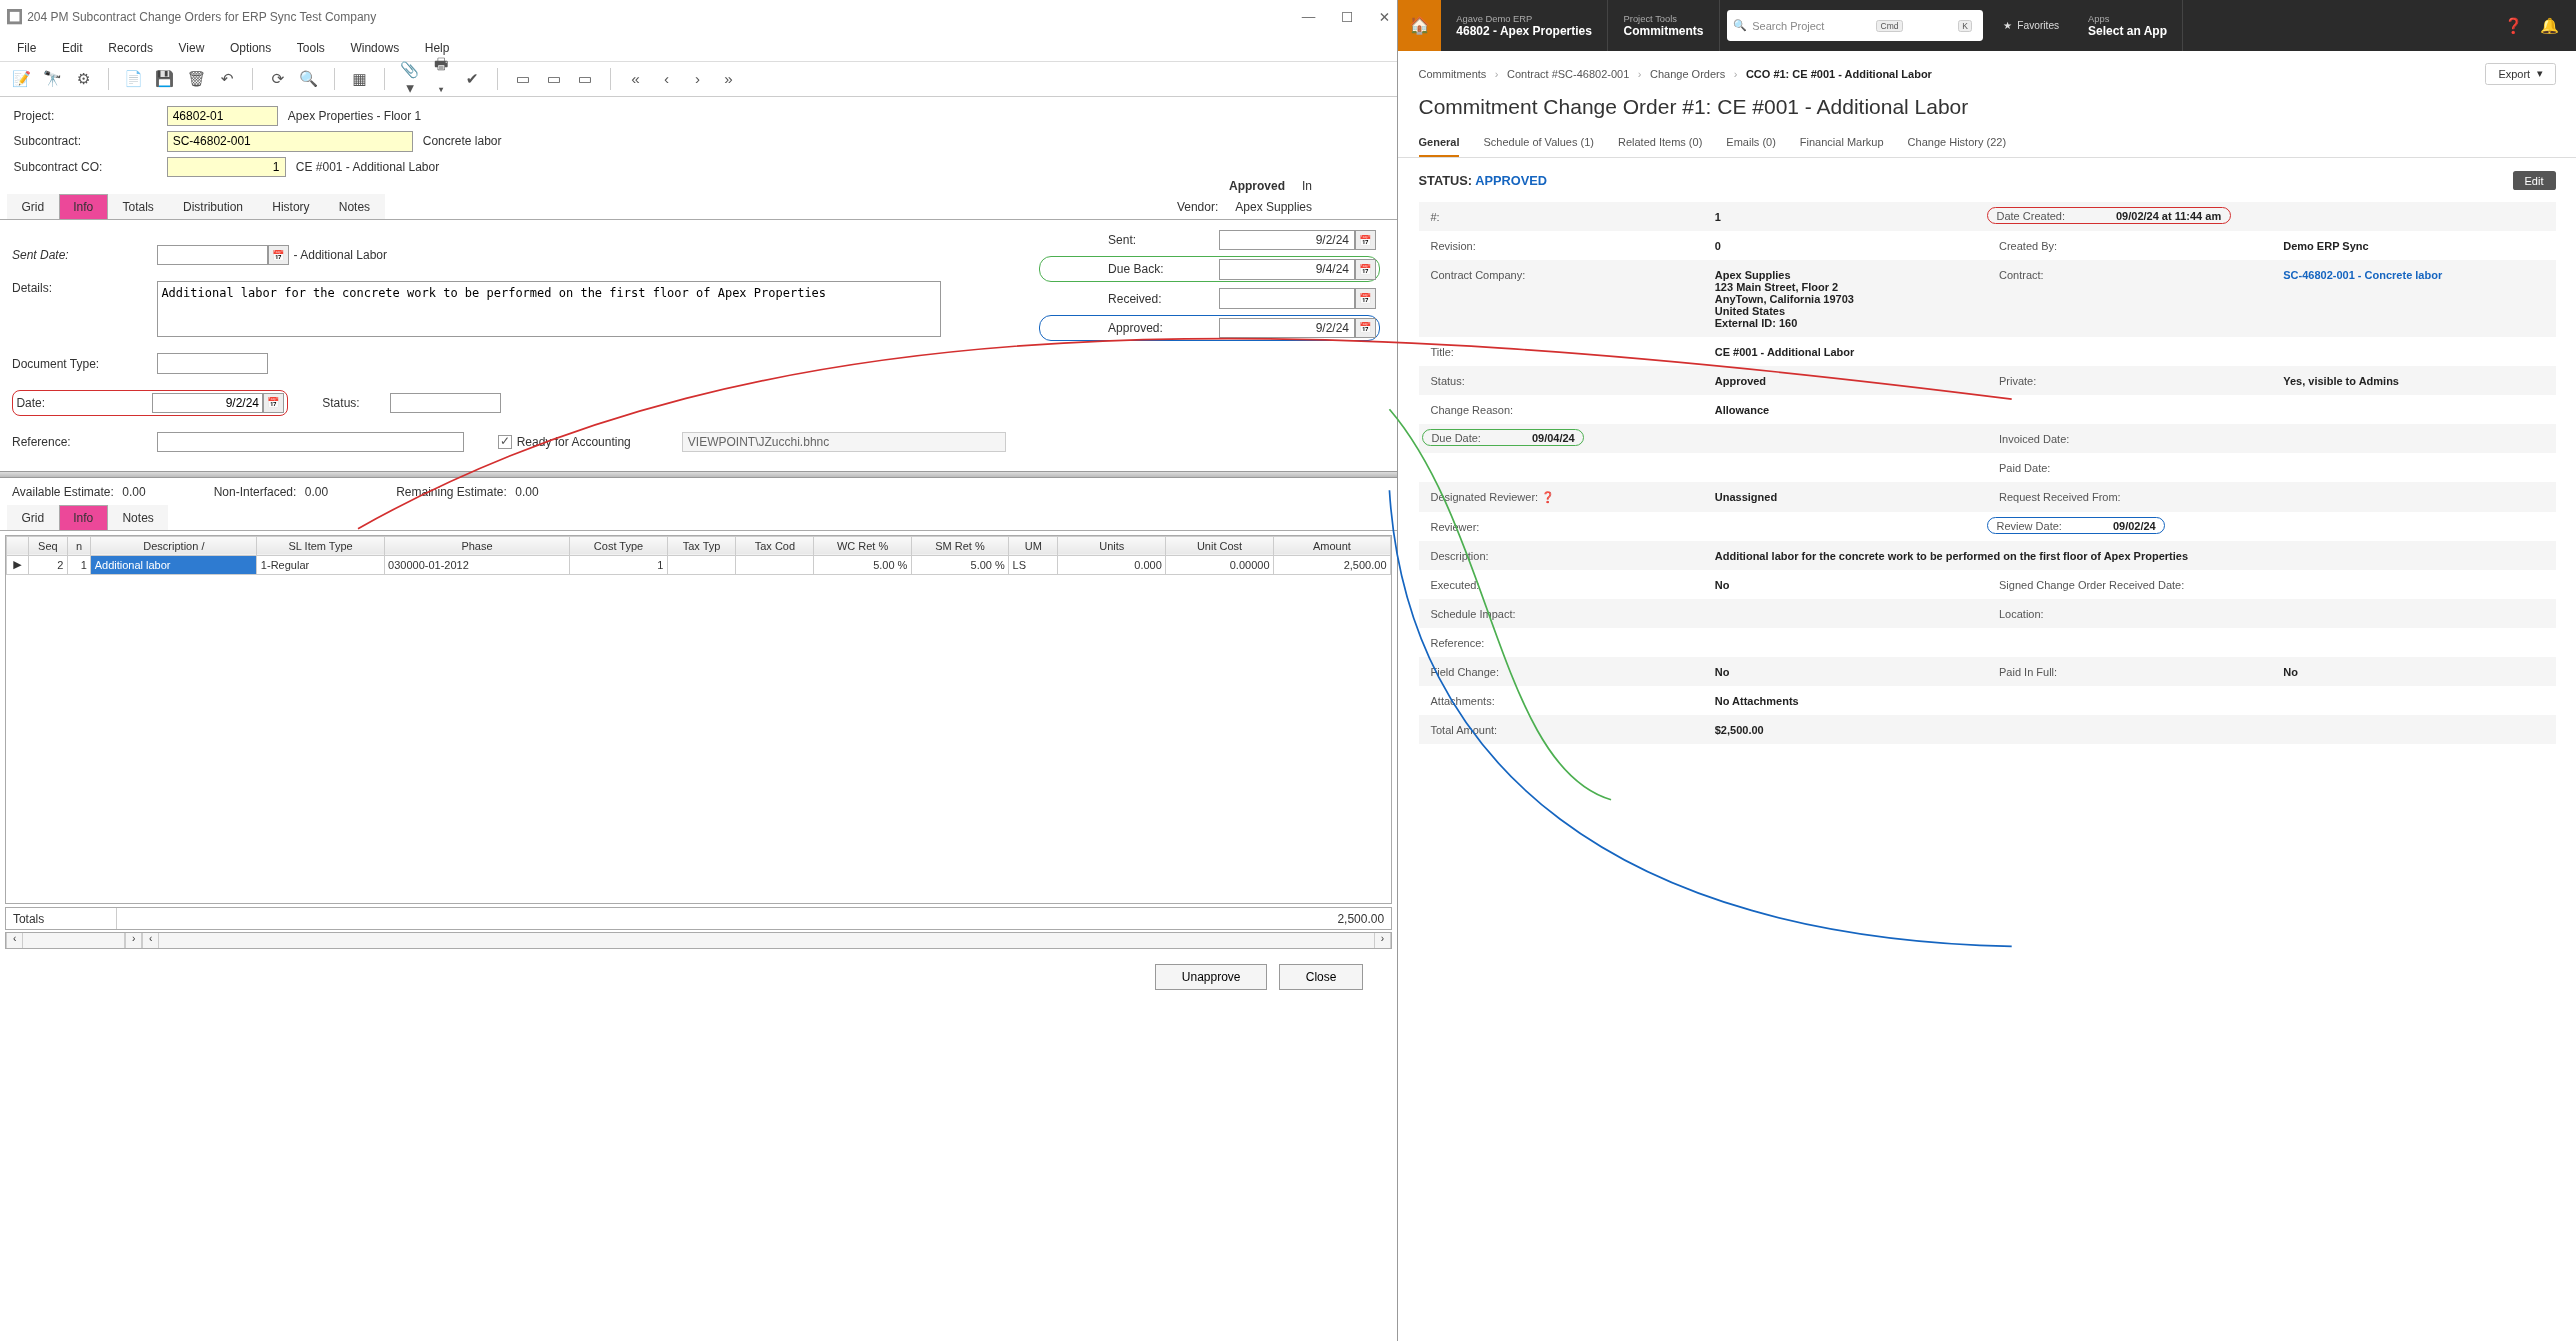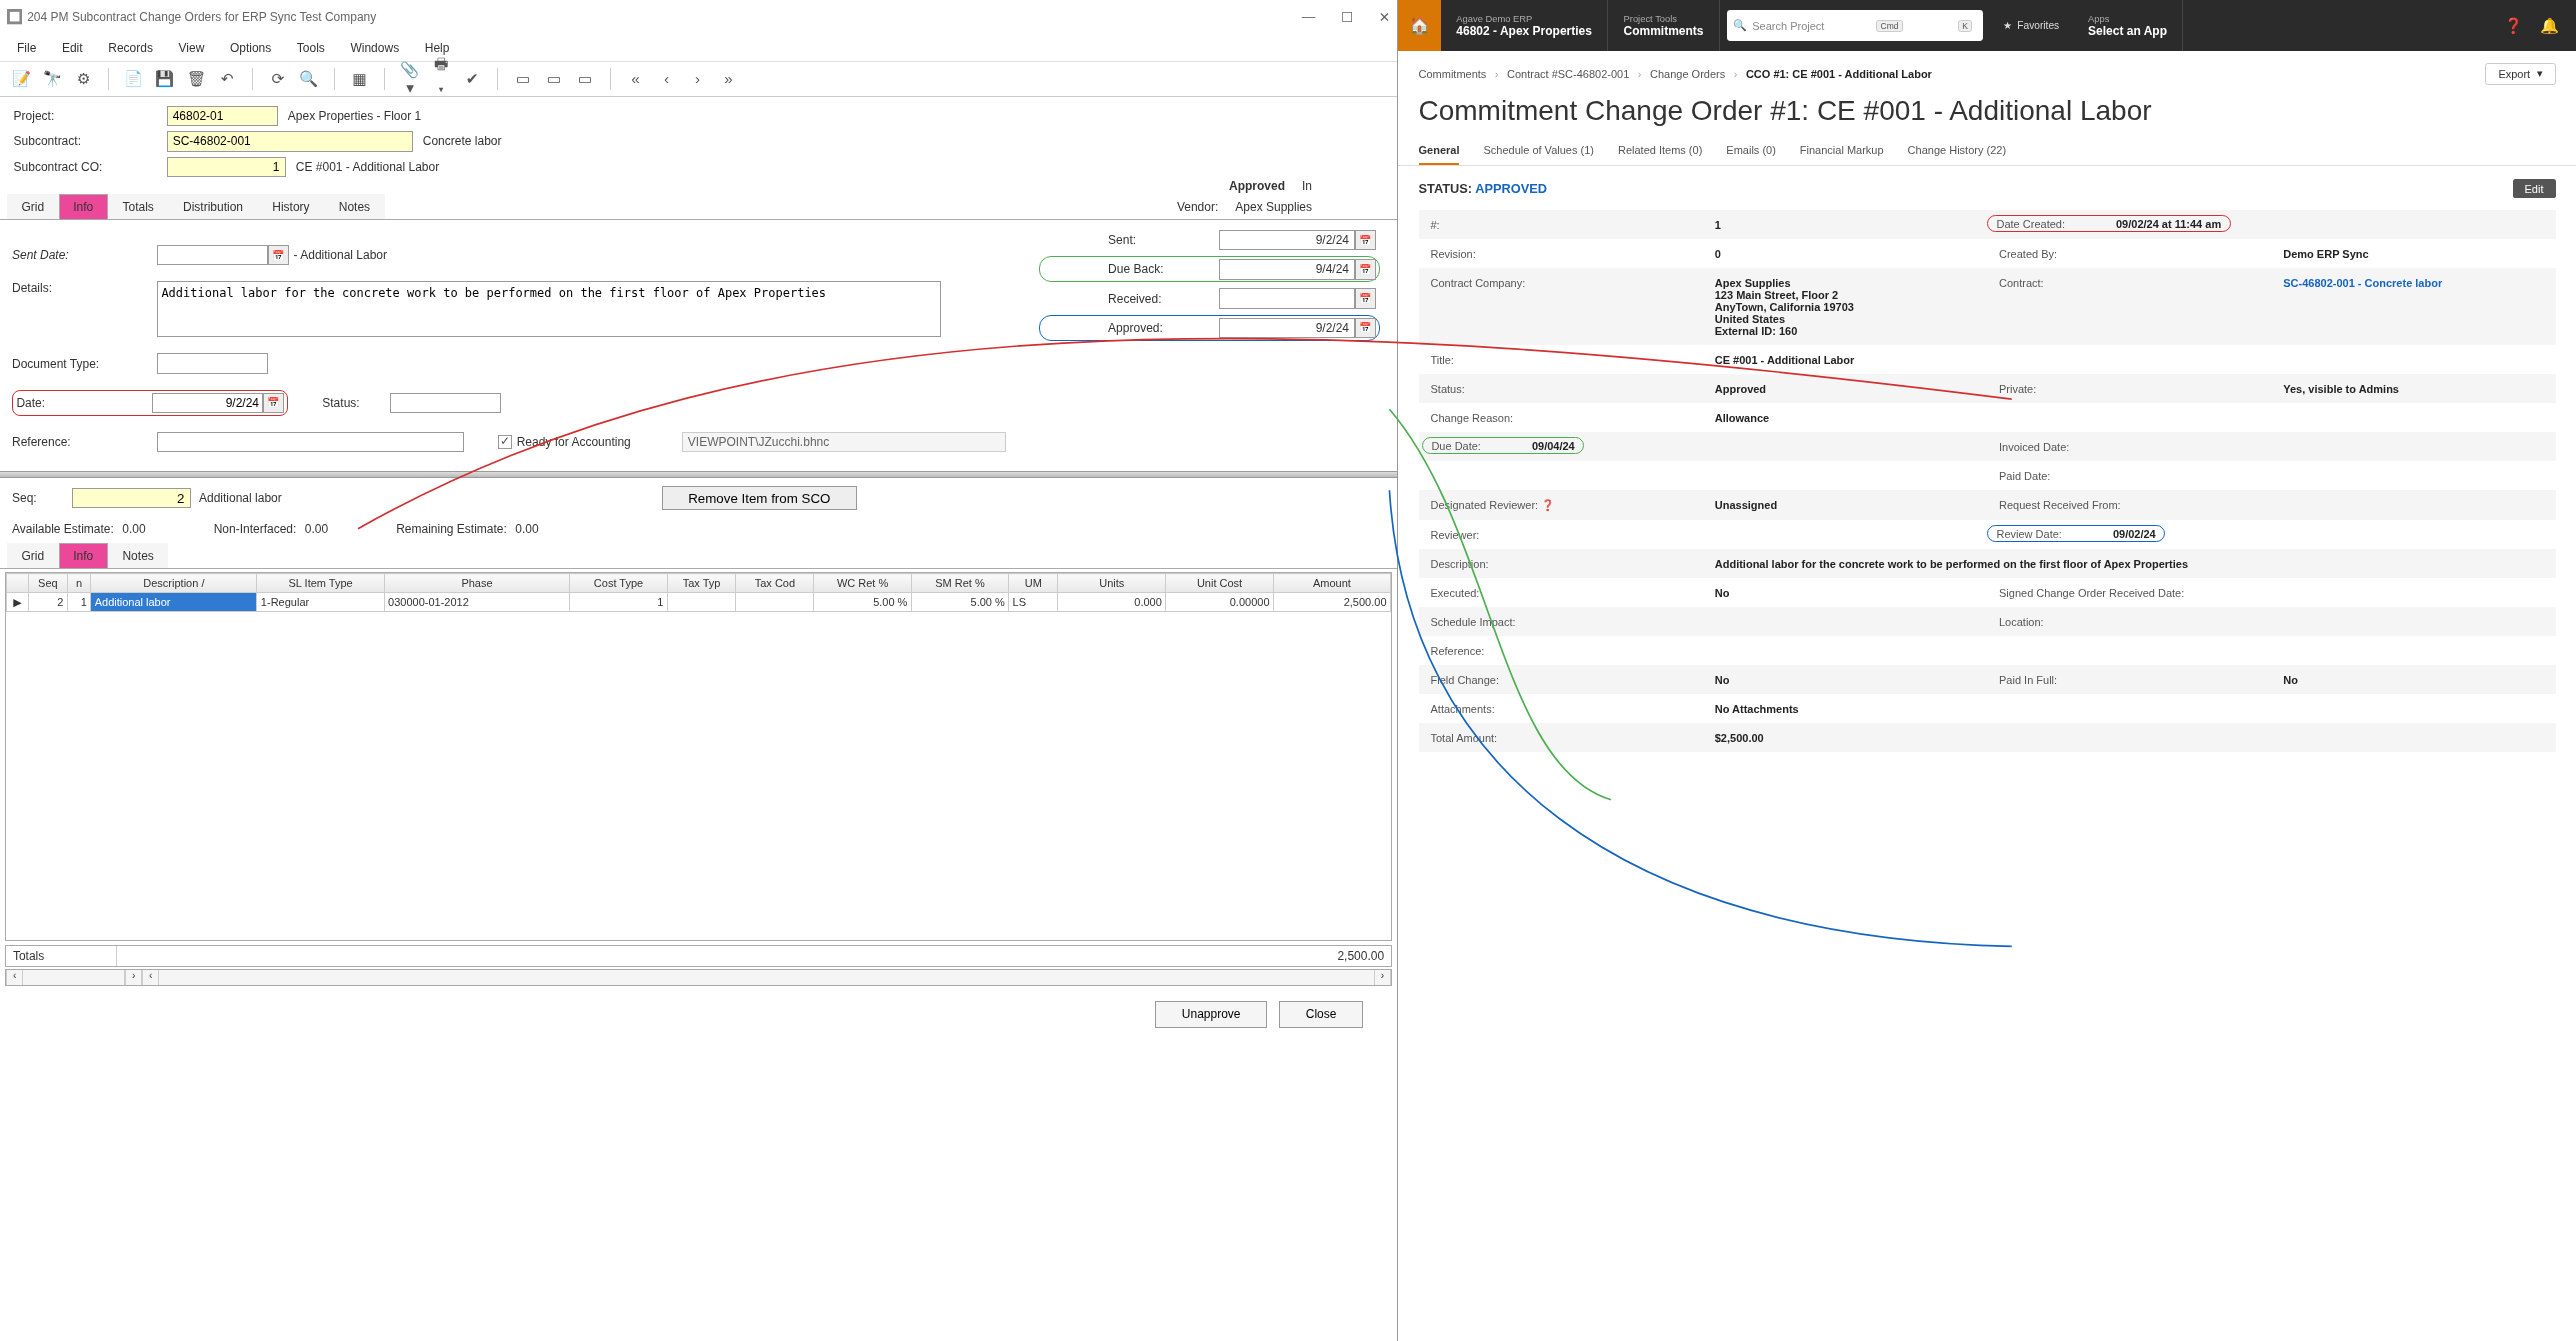--- a/index.html
+++ b/index.html
@@ -92,21 +92,21 @@
 .nav-block .big { font-size:12px; color:#fff; font-weight:bold;}
 .nav-search { flex:0 0 256px; background:#fff; border-radius:3.4px; margin:10.2px 6.8px; display:flex; align-items:center; padding:0 6.8px; color:#333; font-size:11px; cursor:text;}
 .nav-search .kbd { margin-left:auto; background:#eee; border:0.9px solid #ccc; border-radius:2.6px; padding:0 3.4px; font-size:8.5px; color:#555; margin-right:3.4px;}
 .nav-fav { display:flex; align-items:center; gap:5.1px; padding:0 13.6px; cursor:pointer;}
 .nav-icons { margin-left:auto; display:flex; align-items:center; gap:17px; padding:0 17px; font-size:15.3px;}
 
 .crumbs { padding:12px 20.5px 3.4px 20.5px; font-size:11px; color:#555; display:flex; align-items:center; gap:8.5px;}
 .crumbs .sep { color:#aaa;}
 .crumbs .export { margin-left:auto; border:0.9px solid #ccc; padding:3.4px 12px; border-radius:2.6px; cursor:pointer; color:#333; display:flex; gap:6.8px; align-items:center;}
 
-.page-title { padding:6.8px 20.5px 10.2px 20.5px; font-size:28px; font-weight:400; color:#333;}
+.page-title { padding:6.8px 20.5px 10.2px 20.5px; font-size:21px; font-weight:400; color:#333;}
 
 .r-tabs { display:flex; gap:24px; padding:0 20.5px; border-bottom:0.9px solid #ddd; font-size:11px;align-items:flex-end;}
 .r-tab { padding:6.8px 0; cursor:pointer; color:#555; border-bottom:2.6px solid transparent;}
 .r-tab.active { border-color:#d97706; color:#333; font-weight:bold;}
 
 .status-row { padding:13.6px 20.5px 6.8px 20.5px; display:flex; align-items:center;}
 .status-row .txt { font-size:12.8px; color:#333; font-weight:bold;}
 .status-row .appr { color:#1565c0;}
 .status-row .edit { margin-left:auto; background:#555; color:#fff; padding:3.4px 12px; border-radius:2.6px; cursor:pointer; font-size:11px;}
 
@@ -269,28 +269,20 @@
       <div class="rd-row hl-blue">
         <span class="lbl">Approved:</span>
         <span class="val">9/2/24</span>
         <span class="cal-btn">📅</span>
       </div>
     </div>
   </div>
 
   <div class="divider-thick"></div>
 
-  <div class="seq-panel">
-    <div class="seq-row">
-      <span style="width:51px">Seq:</span>
-      <input class="seq-in" value="2" style="">
-      <span>Additional labor</span>
-      <button class="remove-btn">Remove Item from SCO</button>
-    </div>
-  </div>
   <div class="est-row">
     <span><span class="lbl">Available Estimate:</span> <span>0.00</span></span>
     <span><span class="lbl">Non-Interfaced:</span> <span>0.00</span></span>
     <span><span class="lbl">Remaining Estimate:</span> <span>0.00</span></span>
   </div>
 
   <div class="subtabstrip">
     <div class="tab">Grid</div>
     <div class="tab active">Info</div>
     <div class="tab">Notes</div>

